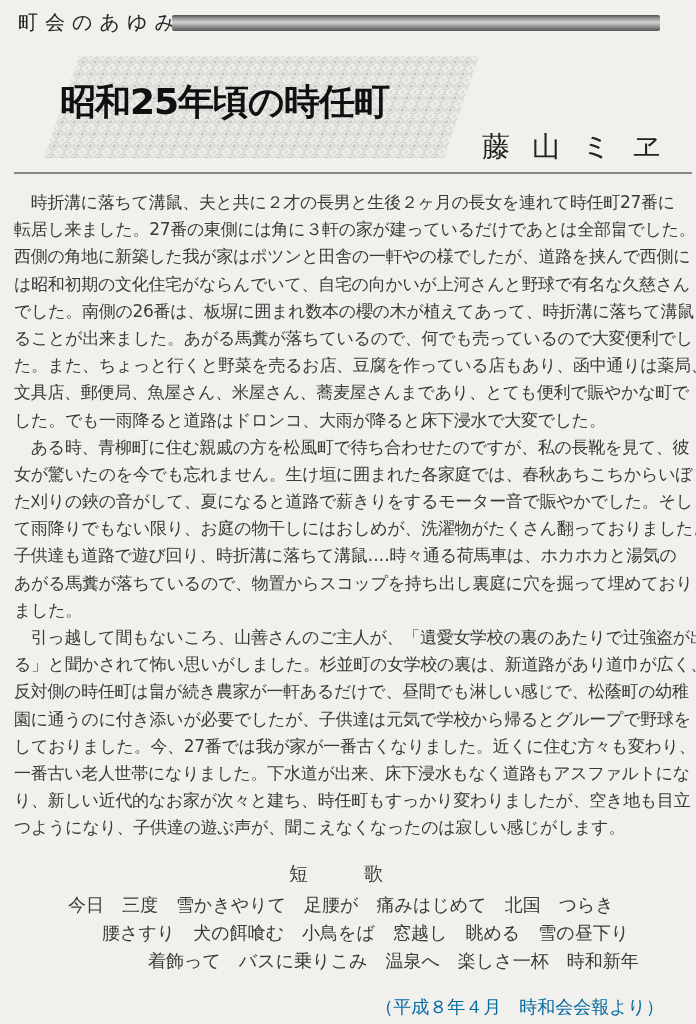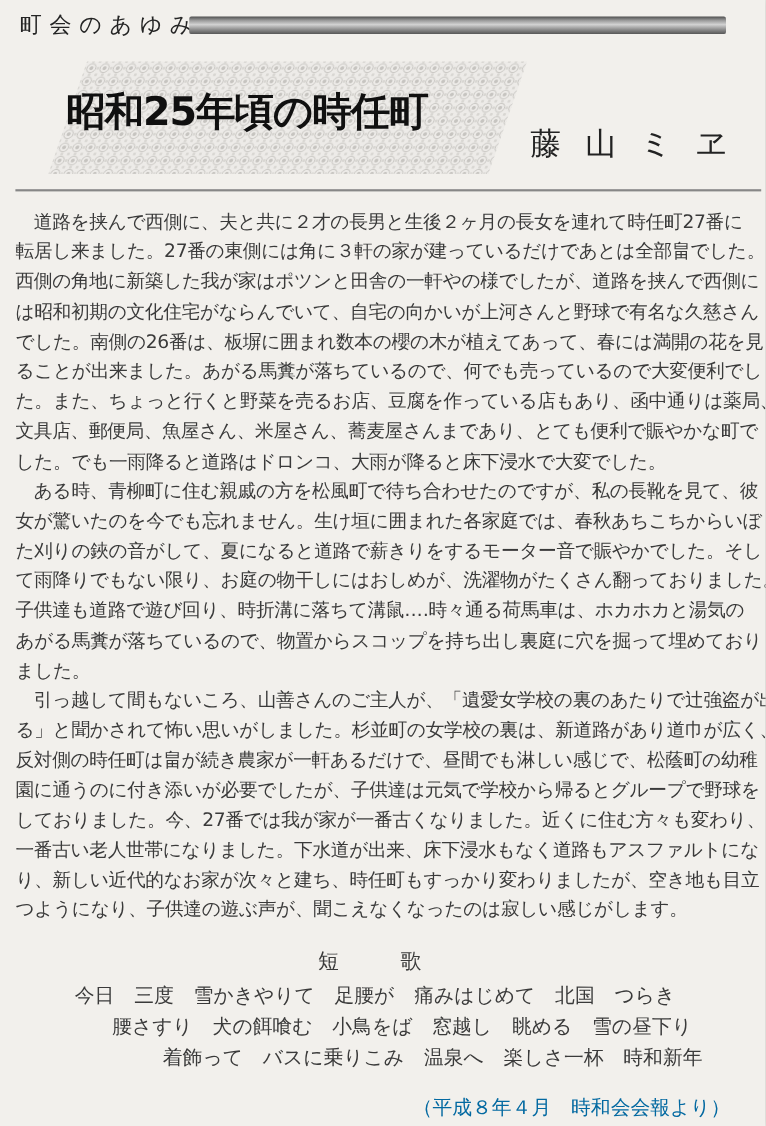--- a/index.html
+++ b/index.html
@@ -41,21 +41,21 @@
     background-size:12px 12px,12px 12px,6px 6px;
     background-position:0 0,0 0,3px 3px;
   }
   .article-title{
     position:absolute;left:60px;top:78px;
     font-size:36px;font-weight:700;
     letter-spacing:-1px;color:#101010;
     white-space:nowrap;
   }
   .author-name{
-    position:absolute;left:482px;top:112px;
+    position:absolute;left:482px;top:128px;
     font-size:28px;color:#222;
     letter-spacing:22px;white-space:nowrap;
   }
   .divider-rule{
     position:absolute;left:14px;top:172px;
     width:678px;height:2px;background:#878787;
   }
   
   .article-body{
     position:absolute;left:14px;top:189px;width:678px;
@@ -91,25 +91,25 @@
   <div class="series-label">町会のあゆみ</div>
   <div class="header-bar"></div>
 
   <div class="title-band"></div>
   <h1 class="article-title" style="margin:0;">昭和25年頃の時任町</h1>
   <div class="author-name">藤山ミヱ</div>
 
   <div class="divider-rule"></div>
 
   <div class="article-body">
-      <div class="body-line">　道路を挟んで西側に、夫と共に２才の長男と生後２ヶ月の長女を連れて時任町27番に</div>
+      <div class="body-line">　時折溝に落ちて溝鼠、夫と共に２才の長男と生後２ヶ月の長女を連れて時任町27番に</div>
       <div class="body-line">転居し来ました。27番の東側には角に３軒の家が建っているだけであとは全部畠でした。</div>
       <div class="body-line">西側の角地に新築した我が家はポツンと田舎の一軒やの様でしたが、道路を挟んで西側に</div>
       <div class="body-line">は昭和初期の文化住宅がならんでいて、自宅の向かいが上河さんと野球で有名な久慈さん</div>
-      <div class="body-line">でした。南側の26番は、板塀に囲まれ数本の櫻の木が植えてあって、春には満開の花を見</div>
+      <div class="body-line">でした。南側の26番は、板塀に囲まれ数本の櫻の木が植えてあって、時折溝に落ちて溝鼠</div>
       <div class="body-line">ることが出来ました。あがる馬糞が落ちているので、何でも売っているので大変便利でし</div>
       <div class="body-line">た。また、ちょっと行くと野菜を売るお店、豆腐を作っている店もあり、函中通りは薬局、</div>
       <div class="body-line">文具店、郵便局、魚屋さん、米屋さん、蕎麦屋さんまであり、とても便利で賑やかな町で</div>
       <div class="body-line">した。でも一雨降ると道路はドロンコ、大雨が降ると床下浸水で大変でした。</div>
       <div class="body-line">　ある時、青柳町に住む親戚の方を松風町で待ち合わせたのですが、私の長靴を見て、彼</div>
       <div class="body-line">女が驚いたのを今でも忘れません。生け垣に囲まれた各家庭では、春秋あちこちからいぼ</div>
       <div class="body-line">た刈りの鋏の音がして、夏になると道路で薪きりをするモーター音で賑やかでした。そし</div>
       <div class="body-line">て雨降りでもない限り、お庭の物干しにはおしめが、洗濯物がたくさん翻っておりました。</div>
       <div class="body-line">子供達も道路で遊び回り、時折溝に落ちて溝鼠‥‥時々通る荷馬車は、ホカホカと湯気の</div>
       <div class="body-line">あがる馬糞が落ちているので、物置からスコップを持ち出し裏庭に穴を掘って埋めており</div>

